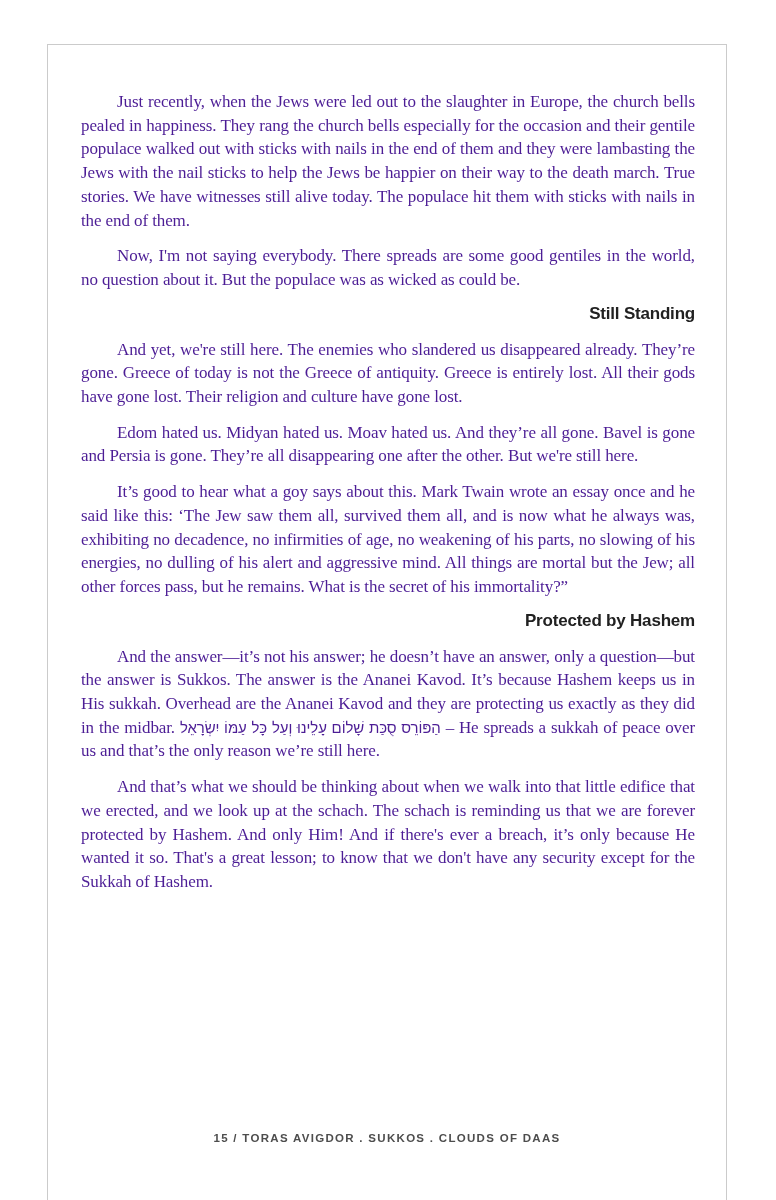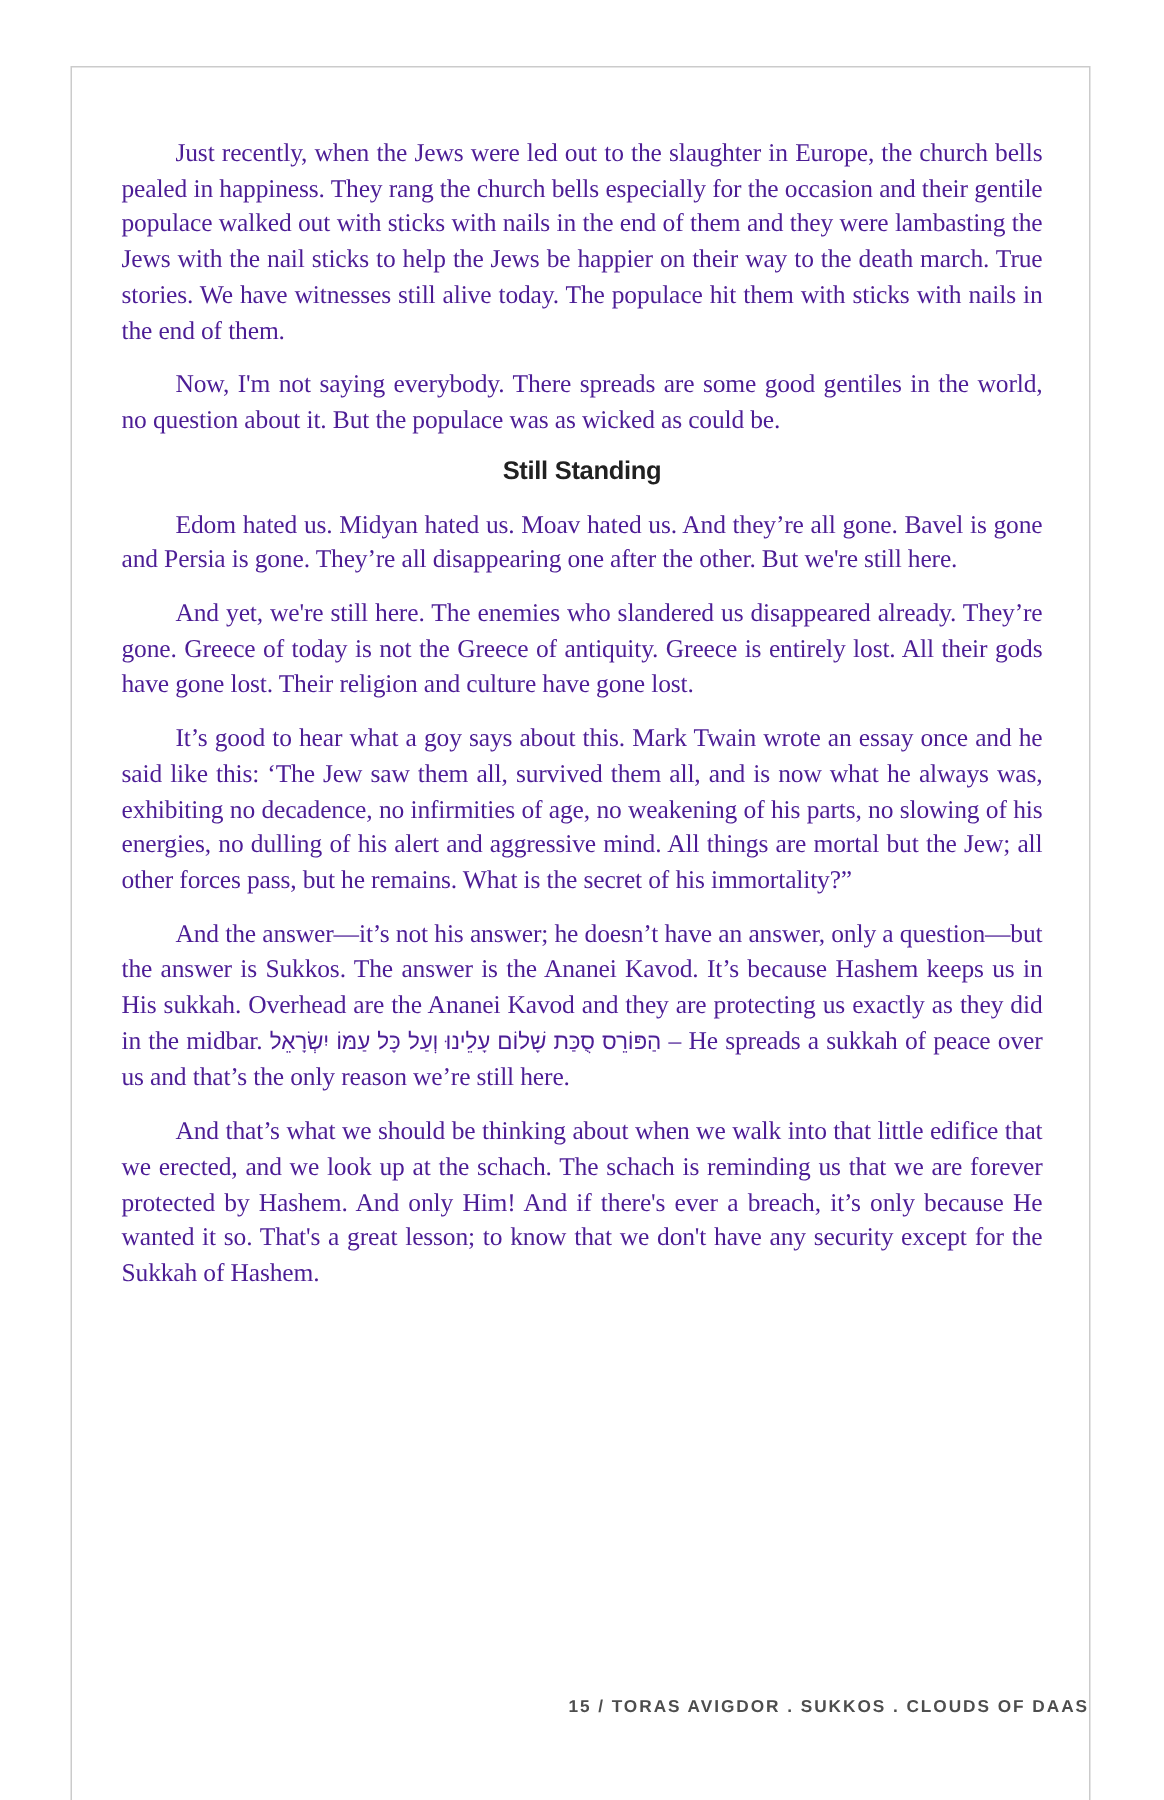--- a/index.html
+++ b/index.html
@@ -44,48 +44,49 @@
     font-size: 15px;
     white-space: nowrap;
   }
   .section-heading {
     margin: 1px 0 14px 0;
     font-family: "Liberation Sans", "DejaVu Sans", sans-serif;
     font-weight: 700;
     font-size: 17px;
     line-height: 20px;
     color: #212121;
-    text-align: center;
+    text-align: right;
     letter-spacing: -0.2px;
   }
   .page-footer {
     position: absolute;
     top: 1083px;
     left: 0;
     width: 100%;
-    text-align: right;
+    text-align: center;
   }
   .page-footer span {
     font-family: "Liberation Sans", "DejaVu Sans", sans-serif;
     font-weight: 700;
     font-size: 11.5px;
     letter-spacing: 1.3px;
     color: #4d4d4d;
   }
 </style>
 </head>
 <body>
 
 <div class="page-card">
   <article class="page-body">
       <p class="para"><span>Just recently, when the Jews were led out to the slaughter in Europe, the church bells pealed in happiness. They rang the church bells especially for the occasion and their gentile populace walked out with sticks with nails in the end of them and they were lambasting the Jews with the nail sticks to help the Jews be happier on their way to the death march. True stories. We have witnesses still alive today. The populace hit them with sticks with nails in the end of them.</span></p>
       <p class="para"><span>Now, I'm not saying everybody. There spreads are some good gentiles in the world, no question about it. But the populace was as wicked as could be.</span></p>
       <h2 class="section-heading">Still Standing</h2>
+      <p class="para"><span>And yet, we're still here. The enemies who slandered us disappeared already. They’re gone. Greece of today is not the Greece of antiquity. Greece is entirely lost. All their gods have gone lost. Their religion and culture have gone lost.</span></p>
       <p class="para"><span>Edom hated us. Midyan hated us. Moav hated us. And they’re all gone. Bavel is gone and Persia is gone. They’re all disappearing one after the other. But we're still here.</span></p>
-      <p class="para"><span>And yet, we're still here. The enemies who slandered us disappeared already. They’re gone. Greece of today is not the Greece of antiquity. Greece is entirely lost. All their gods have gone lost. Their religion and culture have gone lost.</span></p>
       <p class="para"><span>It’s good to hear what a </span><span class="it">goy</span><span> says about this. Mark Twain wrote an essay once and he said like this: ‘The Jew saw them all, survived them all, and is now what he always was, exhibiting no decadence, no infirmities of age, no weakening of his parts, no slowing of his energies, no dulling of his alert and aggressive mind. All things are mortal but the Jew; all other forces pass, but he remains. What is the secret of his immortality?”</span></p>
+      <h2 class="section-heading">Protected by Hashem</h2>
       <p class="para"><span>And the answer—it’s not his answer; he doesn’t have an answer, only a question—but the answer is Sukkos. The answer is the </span><span class="it">Ananei Kavod</span><span>. It’s because Hashem keeps us in His </span><span class="it">sukkah</span><span>. Overhead are the </span><span class="it">Ananei Kavod</span><span> and they are protecting us exactly as they did in the </span><span class="it">midbar</span><span>. </span><span class="hebrew">הַפּוֹרֵס סֻכַּת שָׁלוֹם עָלֵינוּ וְעַל כָּל עַמּוֹ יִשְׂרָאֵל</span><span> – He spreads a </span><span class="it">sukkah</span><span> of peace over us and that’s the only reason we’re still here.</span></p>
       <p class="para"><span>And that’s what we should be thinking about when we walk into that little edifice that we erected, and we look up at the </span><span class="it">schach</span><span>. The </span><span class="it">schach</span><span> is reminding us that we are </span><span class="it">forever</span><span> protected by Hashem. And only Him! And if there's ever a breach, it’s only because He wanted it so. That's a great lesson; to know that we don't have any security except for the Sukkah of Hashem.</span></p>
     </article>
   <footer class="page-footer">
     <span>15 / TORAS AVIGDOR . SUKKOS . CLOUDS OF DAAS</span>
   </footer>
 </div>
 
 </body></html>

